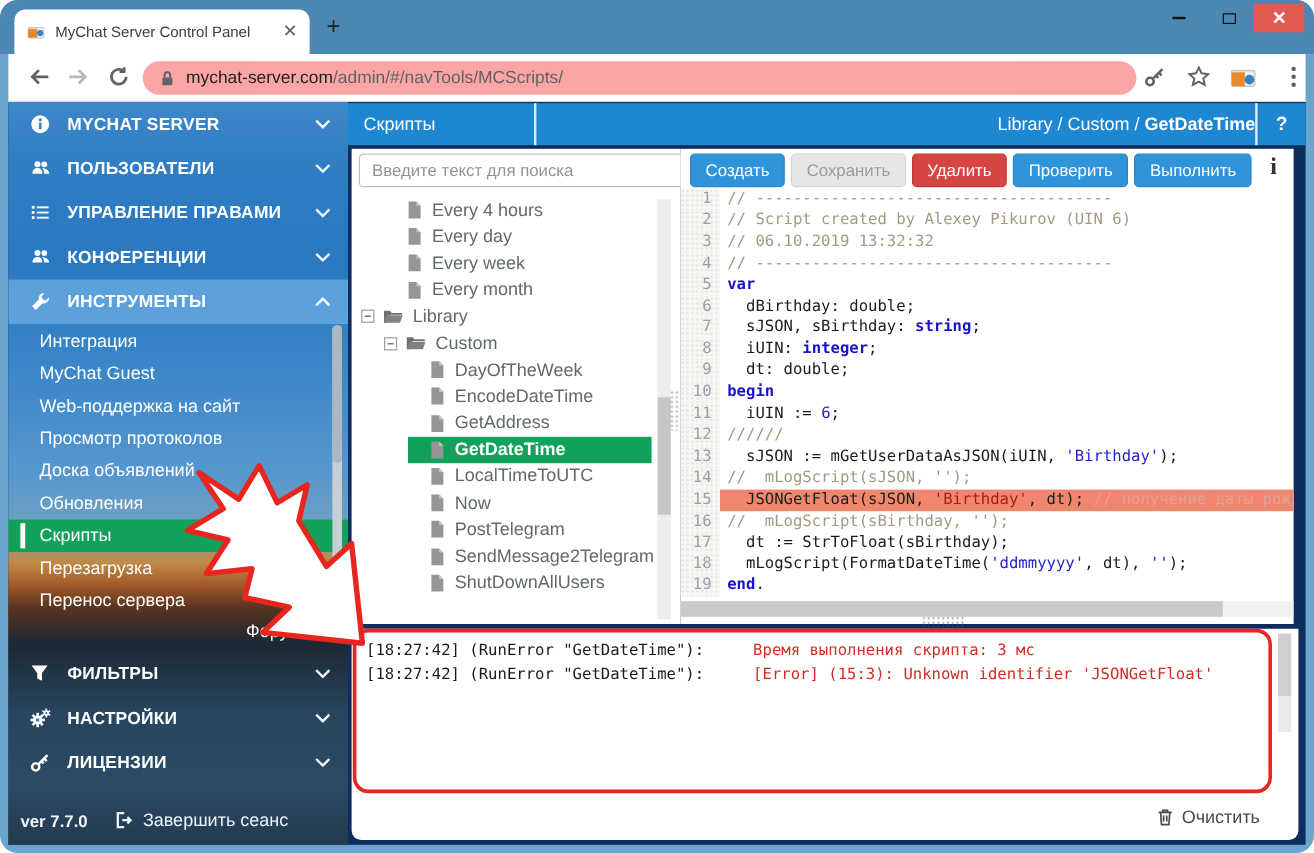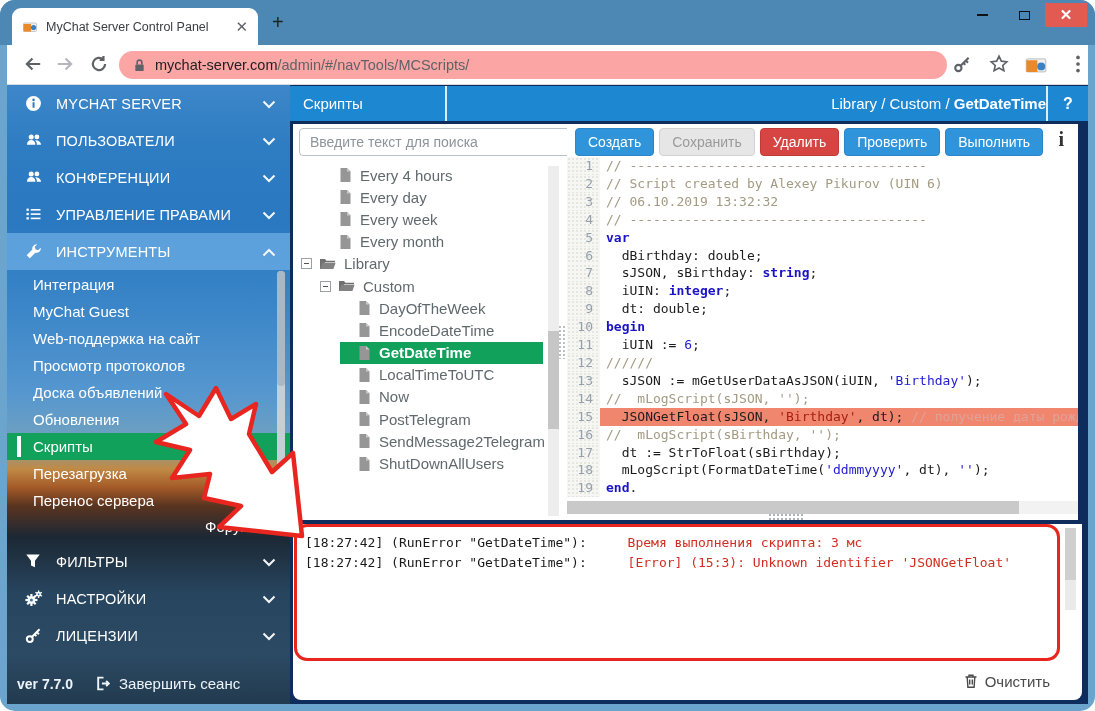--- a/index.html
+++ b/index.html
@@ -30,21 +30,21 @@
   
   .app{position:absolute;left:7px;top:85px;width:1081px;height:619px;background:var(--navy);}
 
   
   .sidebar{position:absolute;left:0;top:0;width:283px;height:619px;overflow:hidden;
     background:linear-gradient(180deg,#3d87c9 0%,#2e7cc2 10%,#2a78c0 22%,#3b86c8 36%,#5697cf 50%,#6fa0c0 57%,#c08a45 62%,#a45a28 65%,#5a3420 68%,#1c2834 73%,#27455e 82%,#2c4a63 92%,#223a4f 100%);}
   .snav{height:37px;display:flex;align-items:center;padding:0 14px 0 18px;color:#fff;}
   .snav.active{background:rgba(108,174,228,.75);}
   .sicon{width:17px;height:17px;margin-right:14px;flex:none;}
   .sicon svg{display:block;}
-  .slabel{flex:1;font-size:14.5px;font-weight:400;letter-spacing:.2px;white-space:nowrap;}
+  .slabel{flex:1;font-size:14.5px;font-weight:700;letter-spacing:.2px;white-space:nowrap;}
   .schev{flex:none;opacity:.95;}
   .submenu{position:absolute;left:0;top:186px;width:283px;}
   .subitem{height:27px;display:flex;align-items:center;padding-left:26px;color:#fff;font-size:15px;position:relative;white-space:nowrap;}
   .subitem.sel{background:var(--green);}
   .subitem.sel i.bar{position:absolute;left:10px;top:3px;bottom:3px;width:4px;background:#fff;}
   .side-scroll{position:absolute;right:5px;top:186px;width:8px;height:250px;background:#c4cfd6;border-radius:4px;}
   .side-scroll i{position:absolute;left:0;top:0;width:8px;height:115px;background:#a9b8c2;border-radius:4px;display:block;}
   .forum{position:absolute;left:198px;top:433px;display:flex;align-items:center;gap:8px;color:#fff;font-size:15px;}
   .forum .sicon{width:15px;height:15px;margin:0;}
   .sidebar-bottom{position:absolute;left:0;top:458px;width:283px;}
@@ -212,48 +212,48 @@
                 </g>
               </svg>
             </span>
             <span class="slabel">ПОЛЬЗОВАТЕЛИ</span>
             <span class="schev"><svg width="14" height="9" viewBox="0 0 14 9">
                 <path d="M1.5 1.5L7 7l5.5-5.5" stroke="#fff" stroke-width="2" fill="none"></path>
               </svg></span>
           </div>
           <div class="snav">
             <span class="sicon">
-              <svg width="18" height="16" viewBox="0 0 16 16">
-                <g fill="#fff">
-                  <circle cx="5.2" cy="4.9" r="2.5"></circle>
-                  <path d="M1 12.7c0-3 1.9-4.6 4.2-4.6s4.2 1.6 4.2 4.6z"></path>
-                  <circle cx="10.9" cy="4.9" r="2.4"></circle>
-                  <path d="M9 8.3c2.6.1 6 1.3 6 4.4h-4.1c0-1.9-.7-3.4-1.9-4.4z"></path>
-                </g>
-              </svg>
-            </span>
-            <span class="slabel">КОНФЕРЕНЦИИ</span>
-            <span class="schev"><svg width="14" height="9" viewBox="0 0 14 9">
-                <path d="M1.5 1.5L7 7l5.5-5.5" stroke="#fff" stroke-width="2" fill="none"></path>
-              </svg></span>
-          </div>
-          <div class="snav">
-            <span class="sicon">
               <svg width="17" height="16" viewBox="0 0 16 16">
                 <g fill="#fff">
                   <rect x="1" y="2.6" width="2.3" height="2.3"></rect>
                   <rect x="5.2" y="3" width="9.8" height="1.6"></rect>
                   <rect x="1" y="6.9" width="2.3" height="2.3"></rect>
                   <rect x="5.2" y="7.3" width="9.8" height="1.6"></rect>
                   <rect x="1" y="11.2" width="2.3" height="2.3"></rect>
                   <rect x="5.2" y="11.6" width="9.8" height="1.6"></rect>
                 </g>
               </svg>
             </span>
             <span class="slabel">УПРАВЛЕНИЕ ПРАВАМИ</span>
+            <span class="schev"><svg width="14" height="9" viewBox="0 0 14 9">
+                <path d="M1.5 1.5L7 7l5.5-5.5" stroke="#fff" stroke-width="2" fill="none"></path>
+              </svg></span>
+          </div>
+          <div class="snav">
+            <span class="sicon">
+              <svg width="18" height="16" viewBox="0 0 16 16">
+                <g fill="#fff">
+                  <circle cx="5.2" cy="4.9" r="2.5"></circle>
+                  <path d="M1 12.7c0-3 1.9-4.6 4.2-4.6s4.2 1.6 4.2 4.6z"></path>
+                  <circle cx="10.9" cy="4.9" r="2.4"></circle>
+                  <path d="M9 8.3c2.6.1 6 1.3 6 4.4h-4.1c0-1.9-.7-3.4-1.9-4.4z"></path>
+                </g>
+              </svg>
+            </span>
+            <span class="slabel">КОНФЕРЕНЦИИ</span>
             <span class="schev"><svg width="14" height="9" viewBox="0 0 14 9">
                 <path d="M1.5 1.5L7 7l5.5-5.5" stroke="#fff" stroke-width="2" fill="none"></path>
               </svg></span>
           </div>
           <div class="snav active">
             <span class="sicon">
               <svg width="17" height="17" viewBox="0 0 16 16">
                 <path fill="#fff" d="M10.8 1.2a4 4 0 0 0-3.9 5L1.6 11.5l2.9 2.9 5.3-5.3a4 4 0 0 0 5-4.6l-2.4 2.4-2.4-.9-.9-2.4 2.3-2.3a4 4 0 0 0-.6-.1z"></path>
               </svg>
             </span>
@@ -473,20 +473,29 @@
             </div>
             <div class="trow">
               <span class="tico" style="margin-left: 65px;">
                 <svg width="13" height="16" viewBox="0 0 13 16">
                   <path d="M1.5 1h6.5l3.5 3.5V15h-10z" fill="#969696"></path>
                   <path d="M8 1l3.5 3.5H8z" fill="#c9c9c9"></path>
                 </svg>
               </span>
               <span>EncodeDateTime</span>
             </div>
+            <div class="trow">
+              <span class="tico" style="margin-left: 65px;">
+                <svg width="13" height="16" viewBox="0 0 13 16">
+                  <path d="M1.5 1h6.5l3.5 3.5V15h-10z" fill="#969696"></path>
+                  <path d="M8 1l3.5 3.5H8z" fill="#c9c9c9"></path>
+                </svg>
+              </span>
+              <span>GetAddress</span>
+            </div>
             <div class="trow sel">
               <i class="selbg" style="left: 47px;"></i>
               <span class="tico" style="margin-left: 65px;">
                 <svg width="13" height="16" viewBox="0 0 13 16">
                   <path d="M1.5 1h6.5l3.5 3.5V15h-10z" fill="#969696"></path>
                   <path d="M8 1l3.5 3.5H8z" fill="#c9c9c9"></path>
                 </svg>
               </span>
               <span>GetDateTime</span>
             </div>

